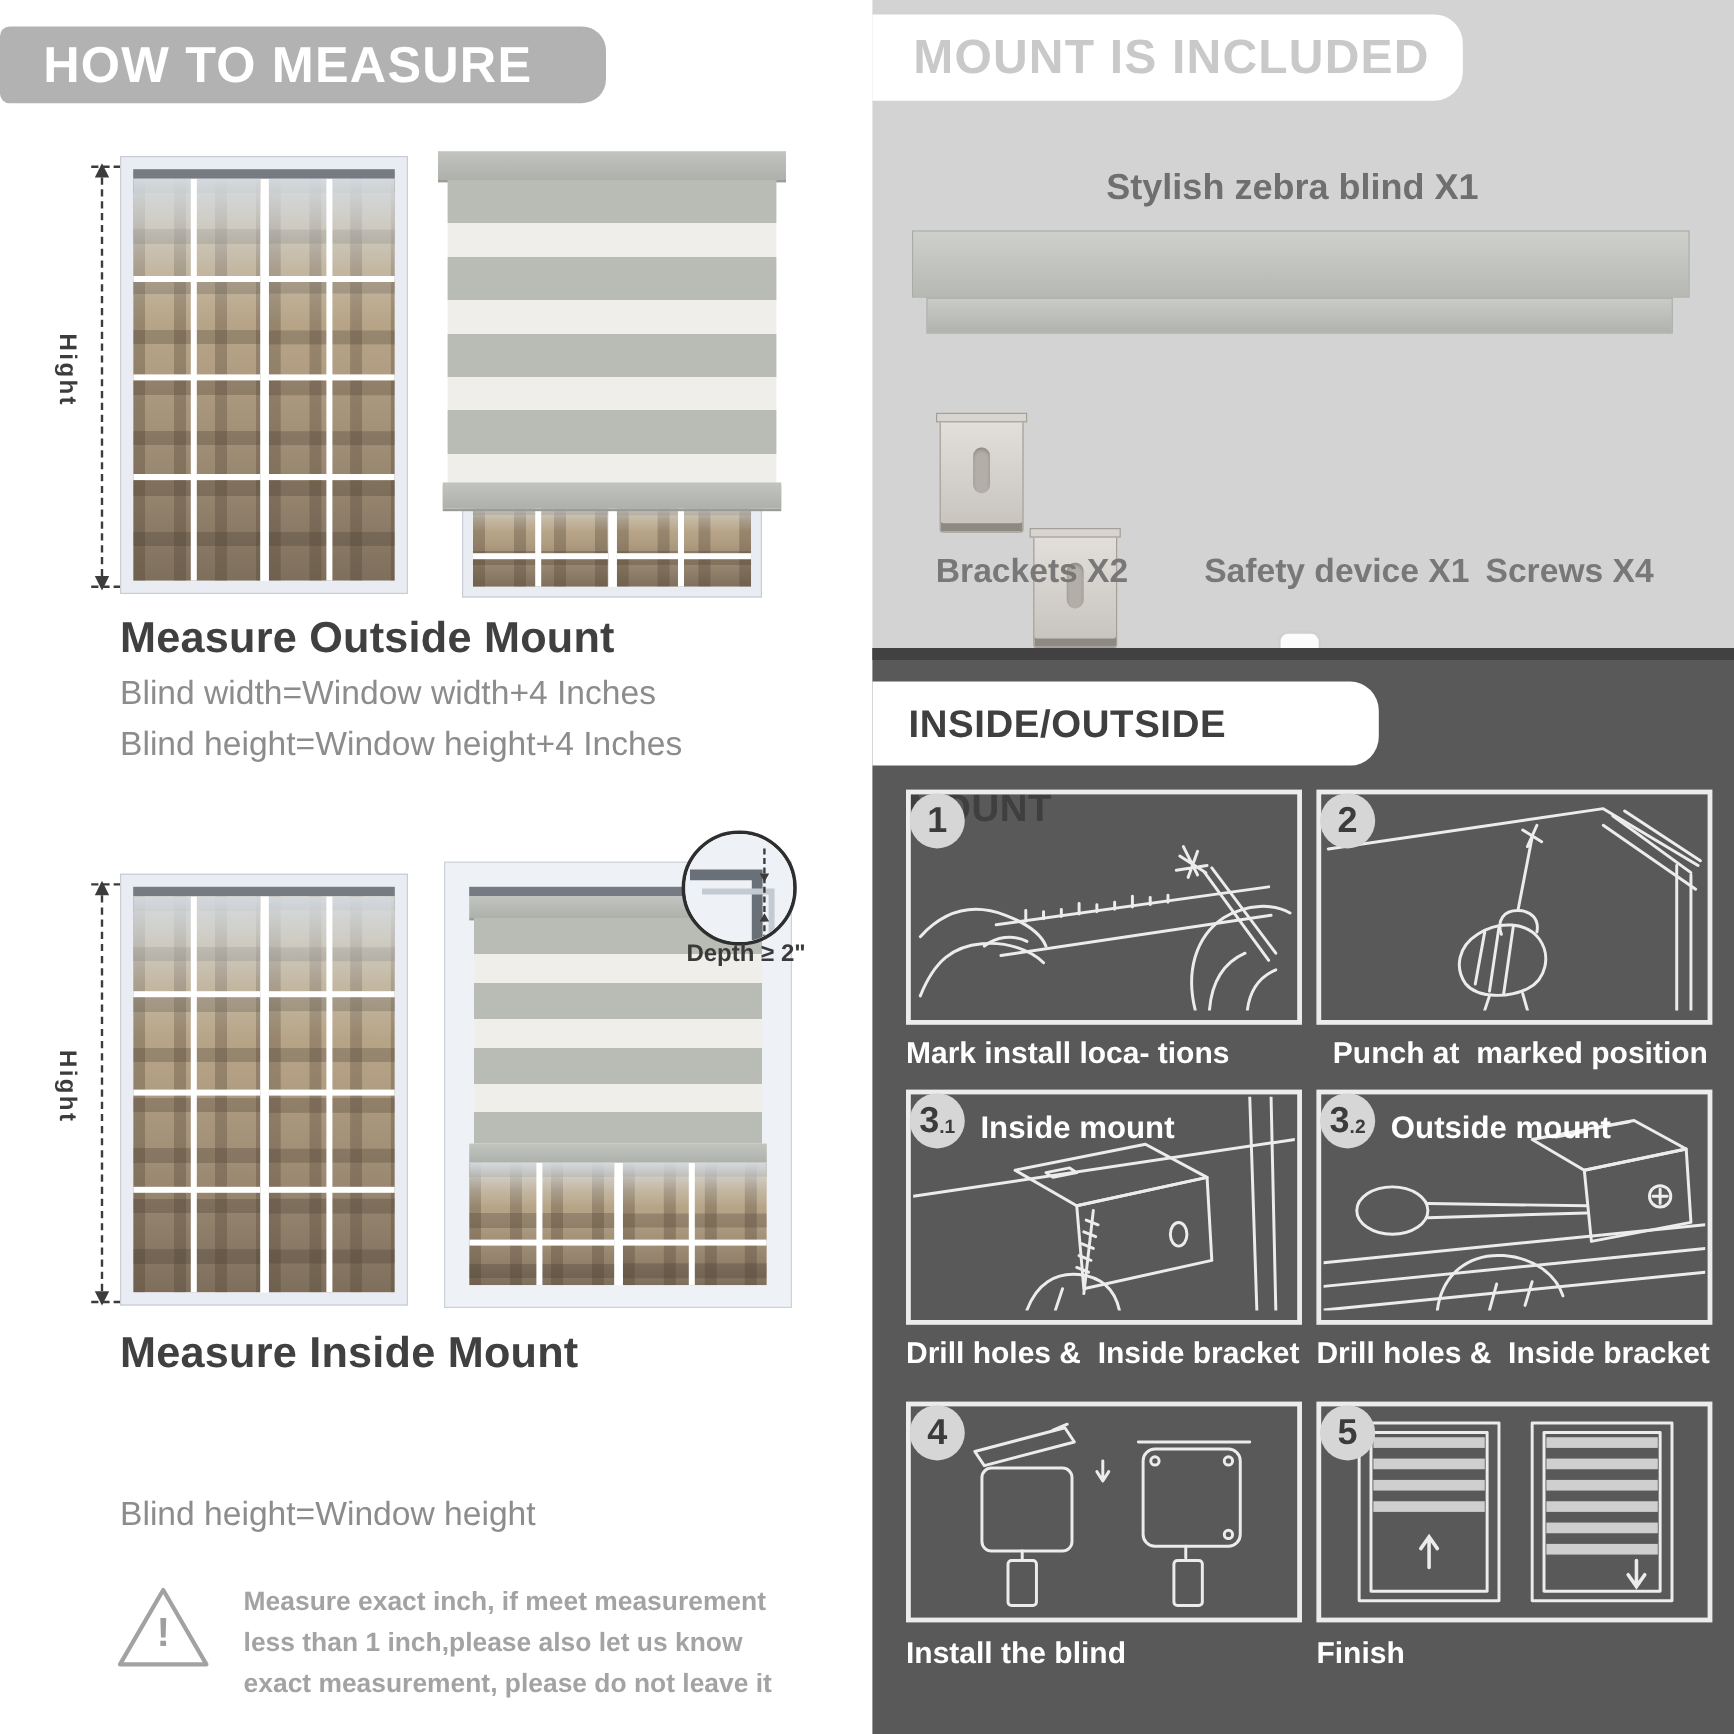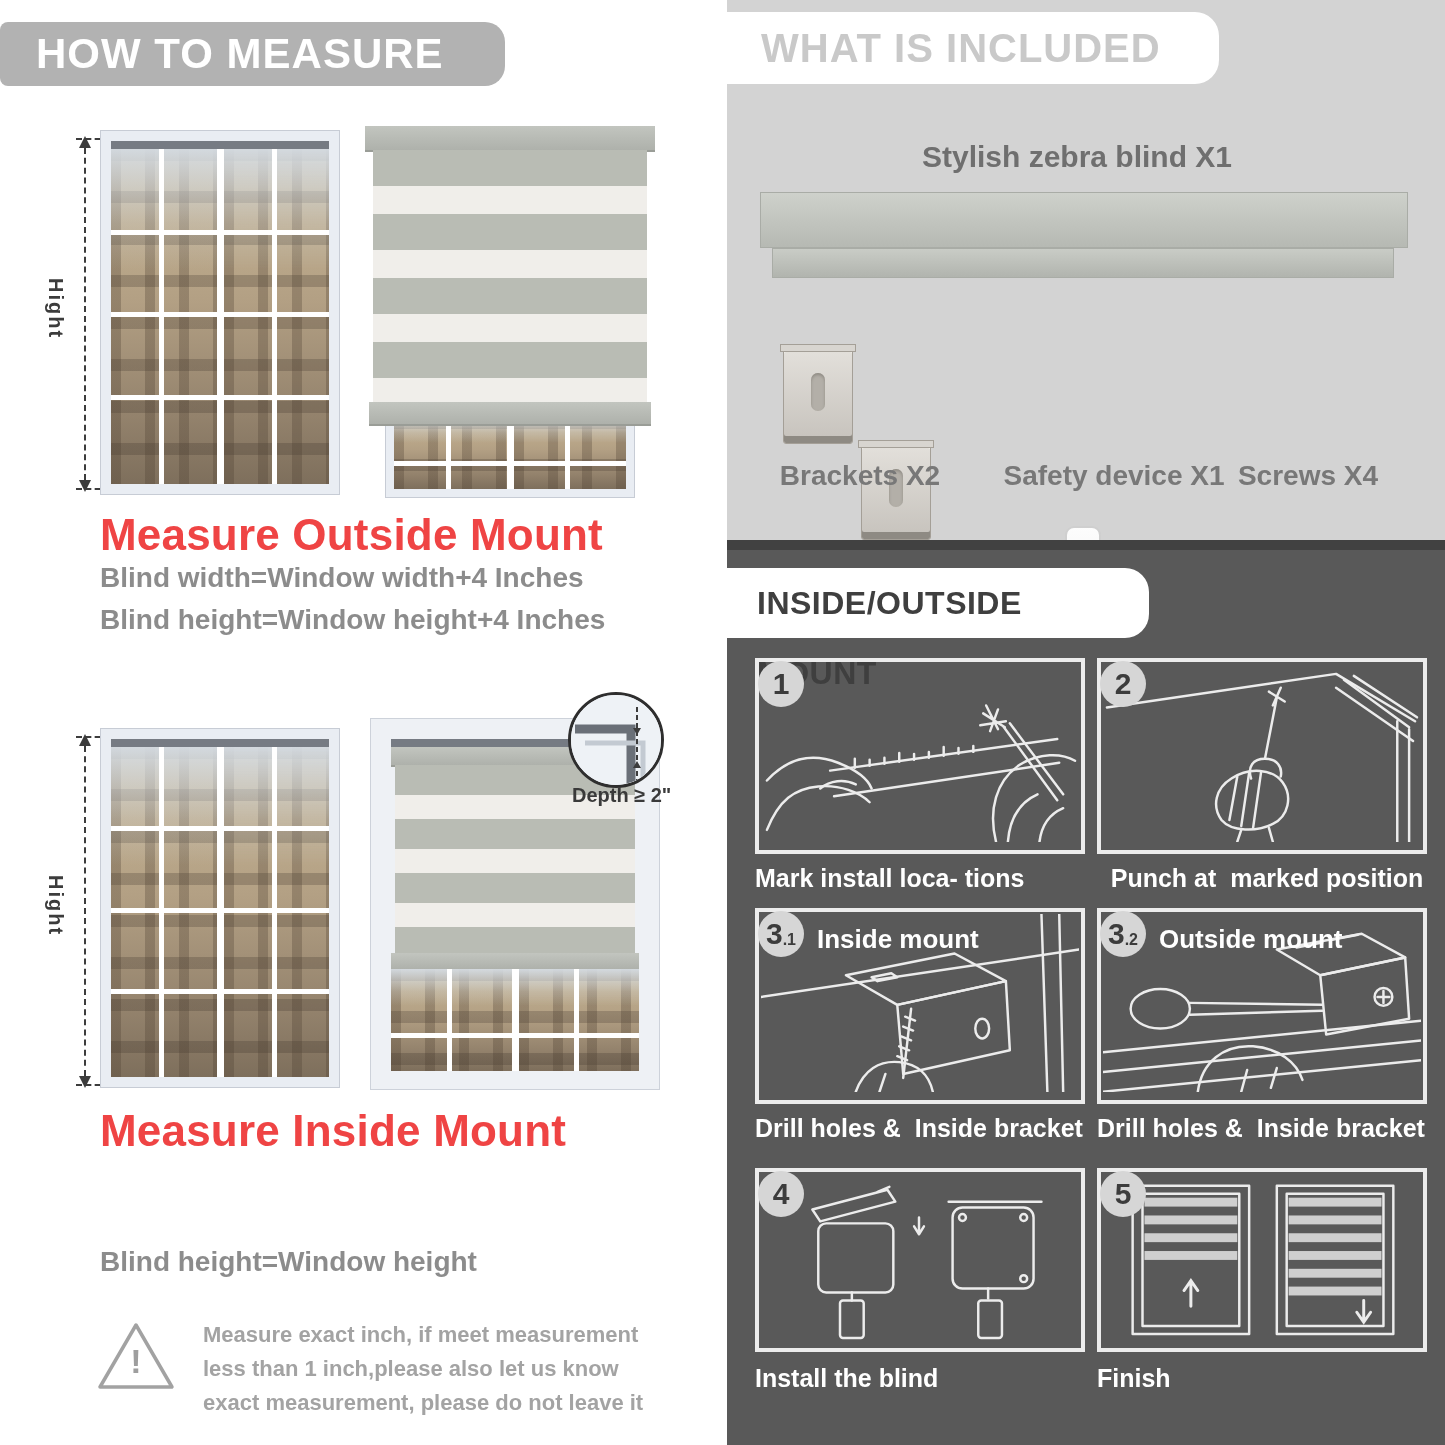--- a/index.html
+++ b/index.html
@@ -49,22 +49,22 @@
   .arr-l{width:0;height:0;border-top:7px solid transparent;border-bottom:7px solid transparent;border-right:12px solid #3c3c3c;}
   .arr-r{width:0;height:0;border-top:7px solid transparent;border-bottom:7px solid transparent;border-left:12px solid #3c3c3c;}
   .dim-label{font-weight:bold;font-size:20px;color:#3c3c3c;margin:0 8px;white-space:nowrap;}
   .dim-v{width:0;border-left:2px dashed #3c3c3c;}
   .arr-up{position:absolute;top:-2px;left:-7px;width:0;height:0;border-left:6px solid transparent;border-right:6px solid transparent;border-bottom:12px solid #3c3c3c;}
   .arr-dn{position:absolute;bottom:-2px;left:-7px;width:0;height:0;border-left:6px solid transparent;border-right:6px solid transparent;border-top:12px solid #3c3c3c;}
   .dim-cross{position:absolute;left:-10px;width:34px;height:0;border-top:2px dashed #3c3c3c;}
   .vlabel{writing-mode:vertical-rl;font-weight:bold;font-size:20px;color:#3c3c3c;letter-spacing:2px;}
 
   
-  .sec-title{font-weight:bold;font-size:44px;color:#ef4444;letter-spacing:.2px;}
-  .sec-line{font-weight:bold;font-size:28px;color:#8c8c8c;}
+  .sec-title{font-weight:bold;font-size:36px;color:#404040;letter-spacing:.2px;}
+  .sec-line{font-weight:normal;font-size:28px;color:#8c8c8c;}
   .warn-wrap{display:flex;gap:26px;align-items:flex-start;}
   .warn-text{width:445px;font-size:22px;font-weight:bold;color:#a3a3a3;line-height:1.55;}
   .warn-bang{position:absolute;left:0;right:0;top:24px;text-align:center;font-weight:bold;font-size:34px;color:#9e9e9e;}
 
   
   .inc-section{left:727px;top:0;width:718px;height:540px;background:#d3d3d3;}
   .mount-section{left:727px;top:540px;width:718px;height:905px;background:#595959;border-top:10px solid #414141;box-sizing:border-box;}
   .inc-blind-label{top:140px;left:0;width:700px;text-align:center;font-weight:bold;font-size:30px;color:#6f6f6f;}
   .item-label{font-weight:bold;font-size:28px;color:#787878;text-align:center;}
 
@@ -228,21 +228,21 @@
     <div style="position:relative;width:82px;height:78px;">
       <svg width="82" height="78" viewBox="0 0 82 78">
         <path d="M41,7 L77,69 L5,69 Z" fill="none" stroke="#a2a2a2" stroke-width="3.5" stroke-linejoin="round"></path>
       </svg>
       <div class="warn-bang">!</div>
     </div>
     <div class="warn-text">Measure exact inch, if meet measurement less than 1 inch,please also let us know exact measurement, please do not leave it</div>
   </div>
 
   <div class="abs inc-section">
-    <div class="abs inc-header">WHAT IS INCLUDED</div>
+    <div class="abs inc-header">MOUNT IS INCLUDED</div>
     <div class="abs inc-blind-label">Stylish zebra blind X1</div>
 
     <div class="abs rail-top"></div>
     <div class="abs rail-bottom"></div>
 
     <div class="abs bracket" style="left:56px;top:348px;"></div>
     <div class="abs bracket" style="left:134px;top:348px;"></div>
     <div class="abs item-label" style="left:18px;top:460px;width:230px;">Brackets X2</div>
 
     <div class="abs safety" style="left:338px;top:334px;"></div>

